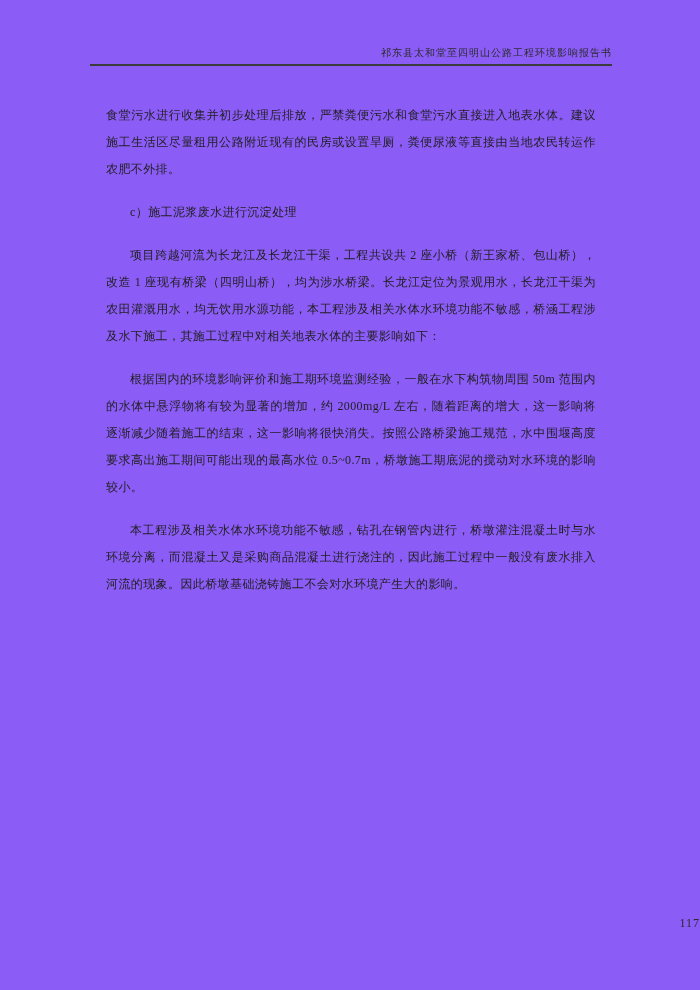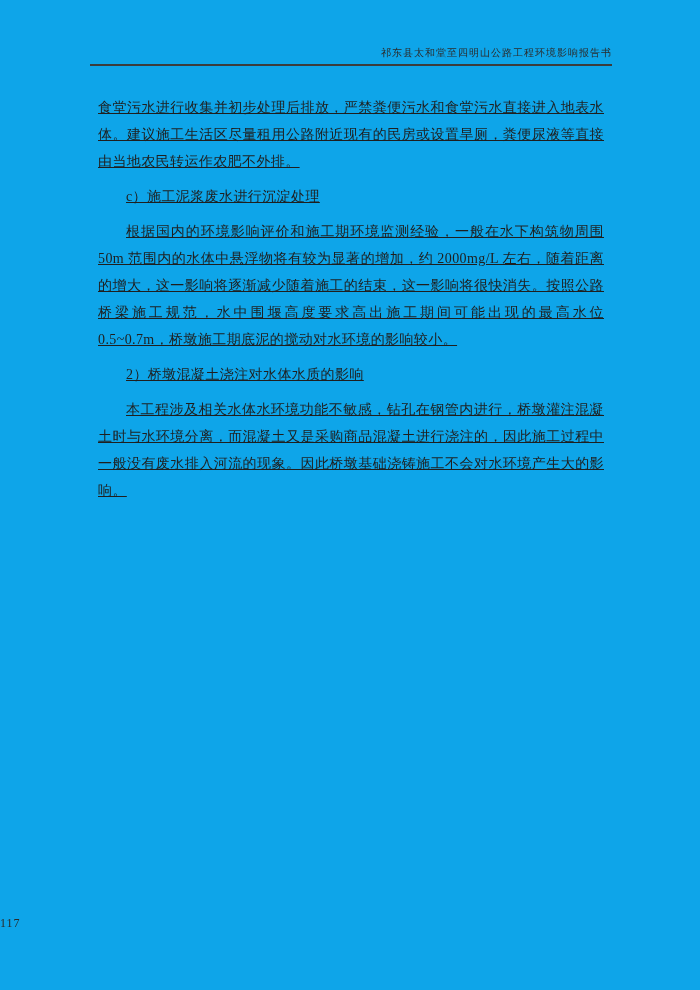--- a/index.html
+++ b/index.html
@@ -5,21 +5,21 @@
   html, body {
     margin: 0;
     padding: 0;
     background: #e8e8e8;
   }
   .page {
     position: relative;
     width: 700px;
     height: 990px;
     margin: 0 auto;
-    background: #0ea5e9;
+    background: #8b5cf6;
     font-family: "Liberation Serif", "DejaVu Serif", serif;
     color: #1f1f1f;
     overflow: hidden;
     box-sizing: border-box;
   }
   .running-header {
     position: absolute;
     top: 46px;
     left: 90px;
     right: 88px;
@@ -37,56 +37,55 @@
     height: 0;
     border-top: 2px solid #3c3c3c;
   }
   .body-text {
     position: absolute;
     top: 86px;
     left: 90px;
     width: 522px;
   }
   .body-text p {
-    margin: 8px;
-    font-size: 14px;
+    margin: 16px;
+    font-size: 12px;
     line-height: 27px;
     text-align: justify;
     text-justify: inter-character;
     letter-spacing: 0.4px;
     color: #1f1f1f;
     text-indent: 2em;
-    text-decoration: underline;
   }
   .body-text p.continuation {
     text-indent: 0;
   }
   .page-number {
     position: absolute;
     top: 916px;
     left: 0;
     width: 100%;
-    text-align: left;
+    text-align: right;
     font-size: 12px;
     letter-spacing: 1px;
     color: #2b2b2b;
   }
 </style>
 </head>
 <body>
 
 <div class="page">
 
   <div class="running-header">祁东县太和堂至四明山公路工程环境影响报告书</div>
 
   <div class="header-rule"></div>
 
   <div class="body-text">
     <p class="continuation">食堂污水进行收集并初步处理后排放，严禁粪便污水和食堂污水直接进入地表水体。建议施工生活区尽量租用公路附近现有的民房或设置旱厕，粪便尿液等直接由当地农民转运作农肥不外排。</p>
     <p>c）施工泥浆废水进行沉淀处理</p>
+    <p>项目跨越河流为长龙江及长龙江干渠，工程共设共 2 座小桥（新王家桥、包山桥），改造 1 座现有桥梁（四明山桥），均为涉水桥梁。长龙江定位为景观用水，长龙江干渠为农田灌溉用水，均无饮用水源功能，本工程涉及相关水体水环境功能不敏感，桥涵工程涉及水下施工，其施工过程中对相关地表水体的主要影响如下：</p>
     <p>根据国内的环境影响评价和施工期环境监测经验，一般在水下构筑物周围 50m 范围内的水体中悬浮物将有较为显著的增加，约 2000mg/L 左右，随着距离的增大，这一影响将逐渐减少随着施工的结束，这一影响将很快消失。按照公路桥梁施工规范，水中围堰高度要求高出施工期间可能出现的最高水位 0.5~0.7m，桥墩施工期底泥的搅动对水环境的影响较小。</p>
-    <p>2）桥墩混凝土浇注对水体水质的影响</p>
     <p>本工程涉及相关水体水环境功能不敏感，钻孔在钢管内进行，桥墩灌注混凝土时与水环境分离，而混凝土又是采购商品混凝土进行浇注的，因此施工过程中一般没有废水排入河流的现象。因此桥墩基础浇铸施工不会对水环境产生大的影响。</p>
   </div>
 
   <div class="page-number">117</div>
 
 </div>
 
 </body></html>

